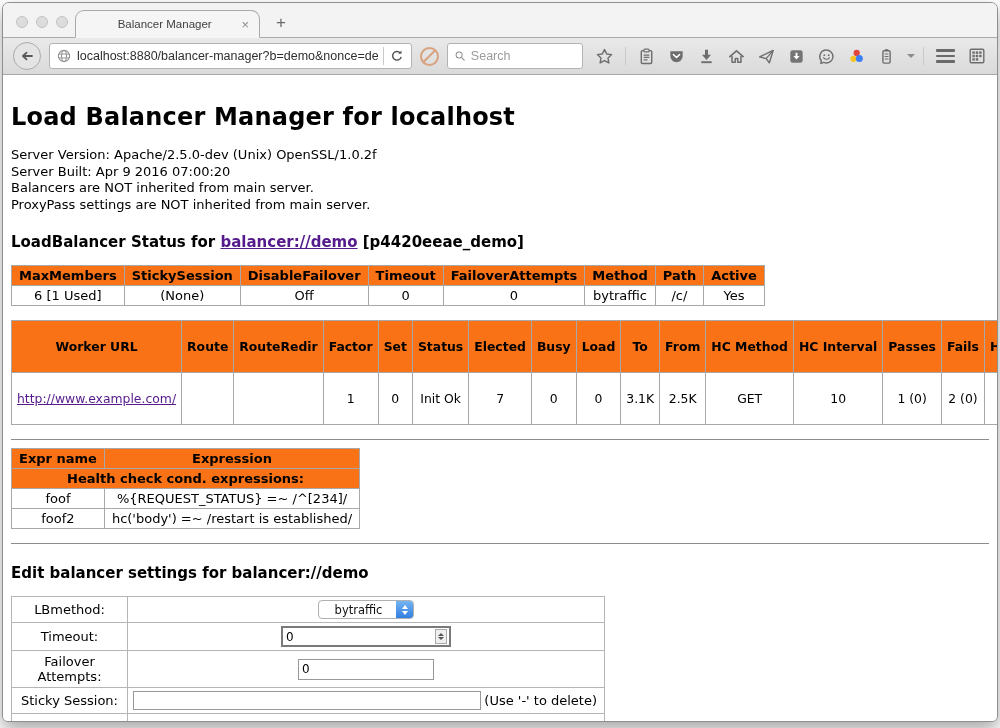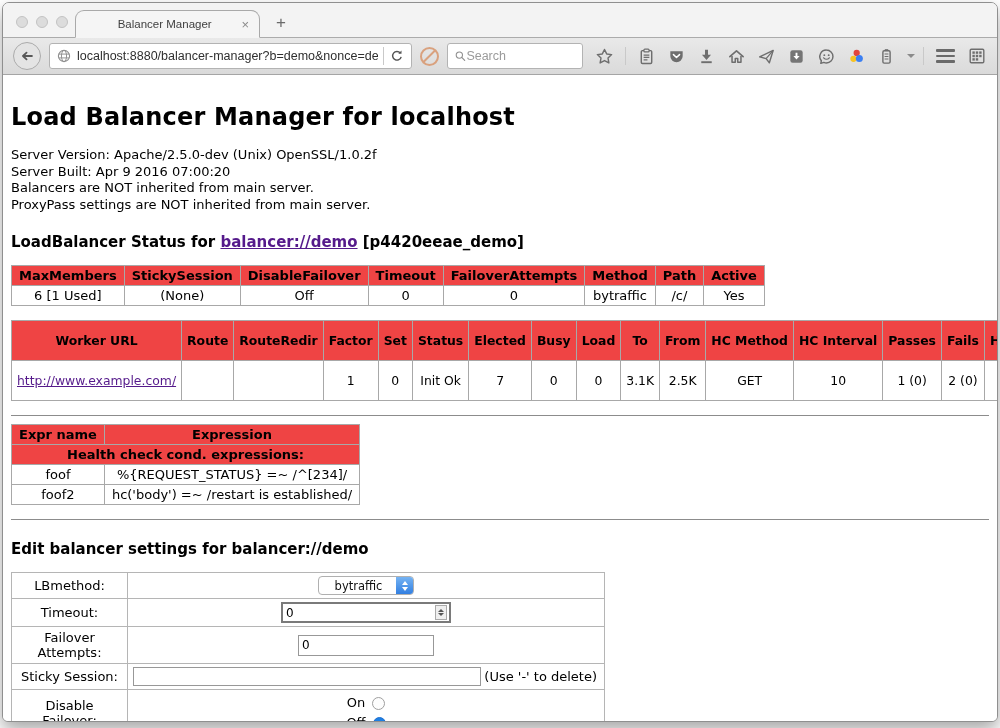--- a/index.html
+++ b/index.html
@@ -26,39 +26,39 @@
   .icon-btn { display:flex; align-items:center; justify-content:center; flex:none; }
   .back-btn { width:28px; height:28px; border-radius:50%; border:1px solid #ababab; background:#e4e4e4; }
   .url-bar { width:368px; height:26px; background:#fff; border:1px solid #b3b3b3; border-radius:3px;
     display:flex; align-items:center; padding:0 6px; gap:5px; overflow:hidden; }
   .url-text { flex:1; font-size:12.5px; color:#2f2f2f; white-space:nowrap; overflow:hidden; }
   .v-sep { width:1px; height:18px; background:#c9c9c9; flex:none; }
   .blocked-circle { width:19px; height:19px; border:2px solid #d9a17e; border-radius:50%; position:relative; }
   .blocked-circle::after { content:""; position:absolute; left:-1px; top:6.5px; width:17px; height:2px;
     background:#d9a17e; transform:rotate(-45deg); }
   .search-bar { width:138px; height:26px; background:#fff; border:1px solid #b3b3b3; border-radius:3px;
-    display:flex; align-items:center; padding:0 6px; }
+    display:flex; align-items:center; padding:0 6px; gap:5px; }
   .search-bar input { border:none; outline:none; width:100%; font-size:12.5px; color:#333; background:transparent; font-family:"Liberation Sans",sans-serif; }
   .search-bar input::placeholder { color:#9b9b9b; }
   .toolbar-icons { display:flex; align-items:center; gap:11px; margin-left:4px; }
   .caret-down { width:0; height:0; border-left:4px solid transparent; border-right:4px solid transparent; border-top:4.5px solid #8b8b8b; }
   .right-group { margin-left:auto; display:flex; align-items:center; gap:12px; }
   .hamburger { display:flex; flex-direction:column; gap:3px; }
   .hamburger span { width:19px; height:2.4px; background:#6a6a6a; border-radius:1px; }
   
   .content { height:655px; background:#fff; padding:8px; font-family:"DejaVu Sans",sans-serif; font-size:13px; color:#000; overflow:hidden; }
   h1 { font-size:24px; margin:20px 0 16px 0; font-family:"DejaVu Sans",sans-serif; letter-spacing:.2px; }
   .server-info div { line-height:16.6px; }
   h3 { font-size:15px; margin:20px 0 14px 0; }
   a.plink { color:#551a8b; text-decoration:underline; }
   table.data { border-collapse:collapse; margin:0 0 14px 0; }
   table.data th, table.data td { border:1px solid #a8a8a8; padding:2px 7px; text-align:center; white-space:nowrap; }
-  table.data th { background:#ef4444; font-weight:bold; }
+  table.data th { background:#f97316; font-weight:bold; }
   table.worker { font-size:12.4px; width:977px; }
-  table.worker th, table.worker td { padding:12px 5px; }
+  table.worker th, table.worker td { padding:18px 5px; }
   td.left { text-align:left; }
   hr { border:none; border-top:1px solid #8c8c8c; margin:8px 0; }
   
   table.form { border-collapse:collapse; width:594px; margin-top:0; }
   table.form td { border:1px solid #b5b5b5; padding:3px 5px; font-size:13px; }
   td.flabel { width:116px; text-align:center; }
   .fcenter { display:flex; justify-content:center; align-items:center; }
   .select-box { display:inline-flex; align-items:center; height:19px; border:1px solid #b0b0b0; border-radius:4px; background:#fff; overflow:hidden; }
   .select-box .sel-text { font-size:11.5px; padding:0 14px 0 16px; color:#111; }
   .select-arrows { width:17px; height:19px; background:linear-gradient(#79b6f4,#2e7ce0); display:flex; flex-direction:column; align-items:center; justify-content:center; gap:2px; }

